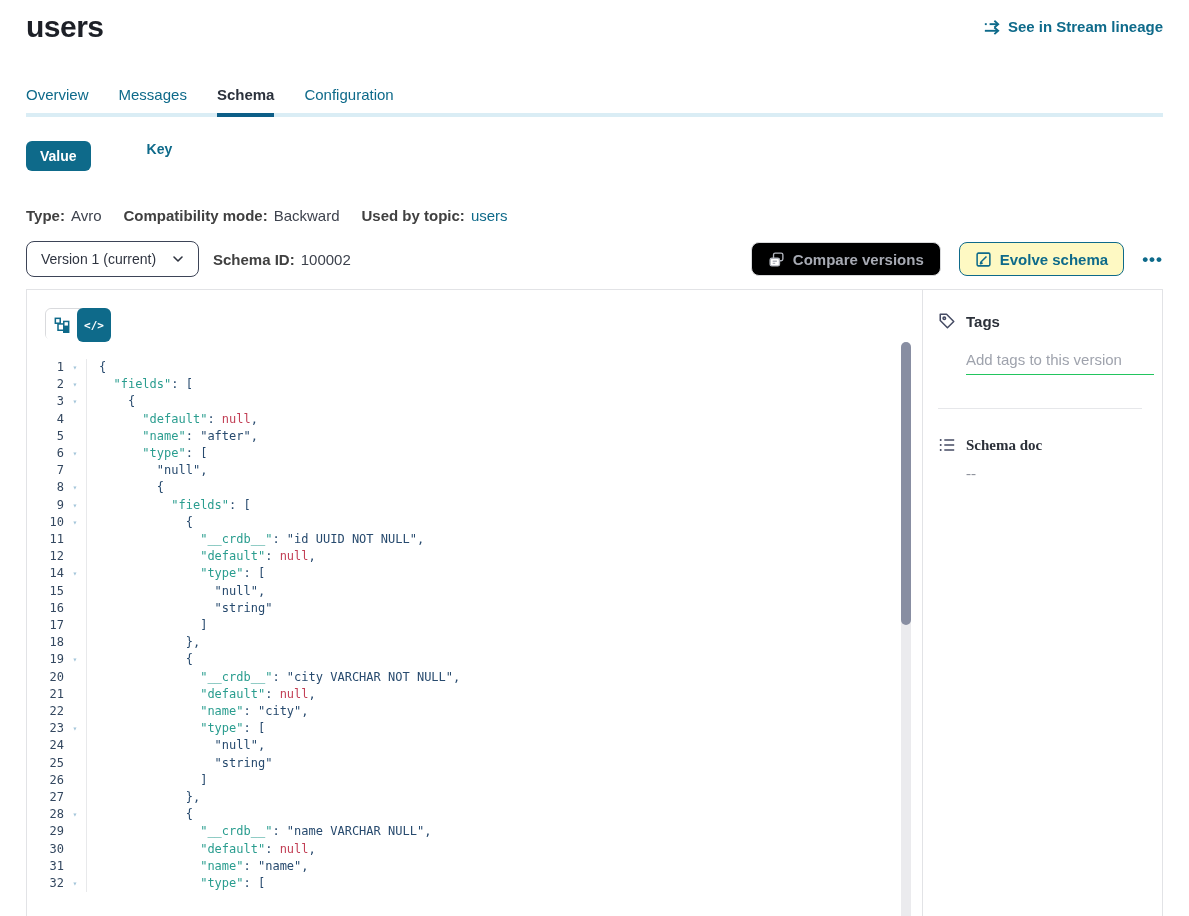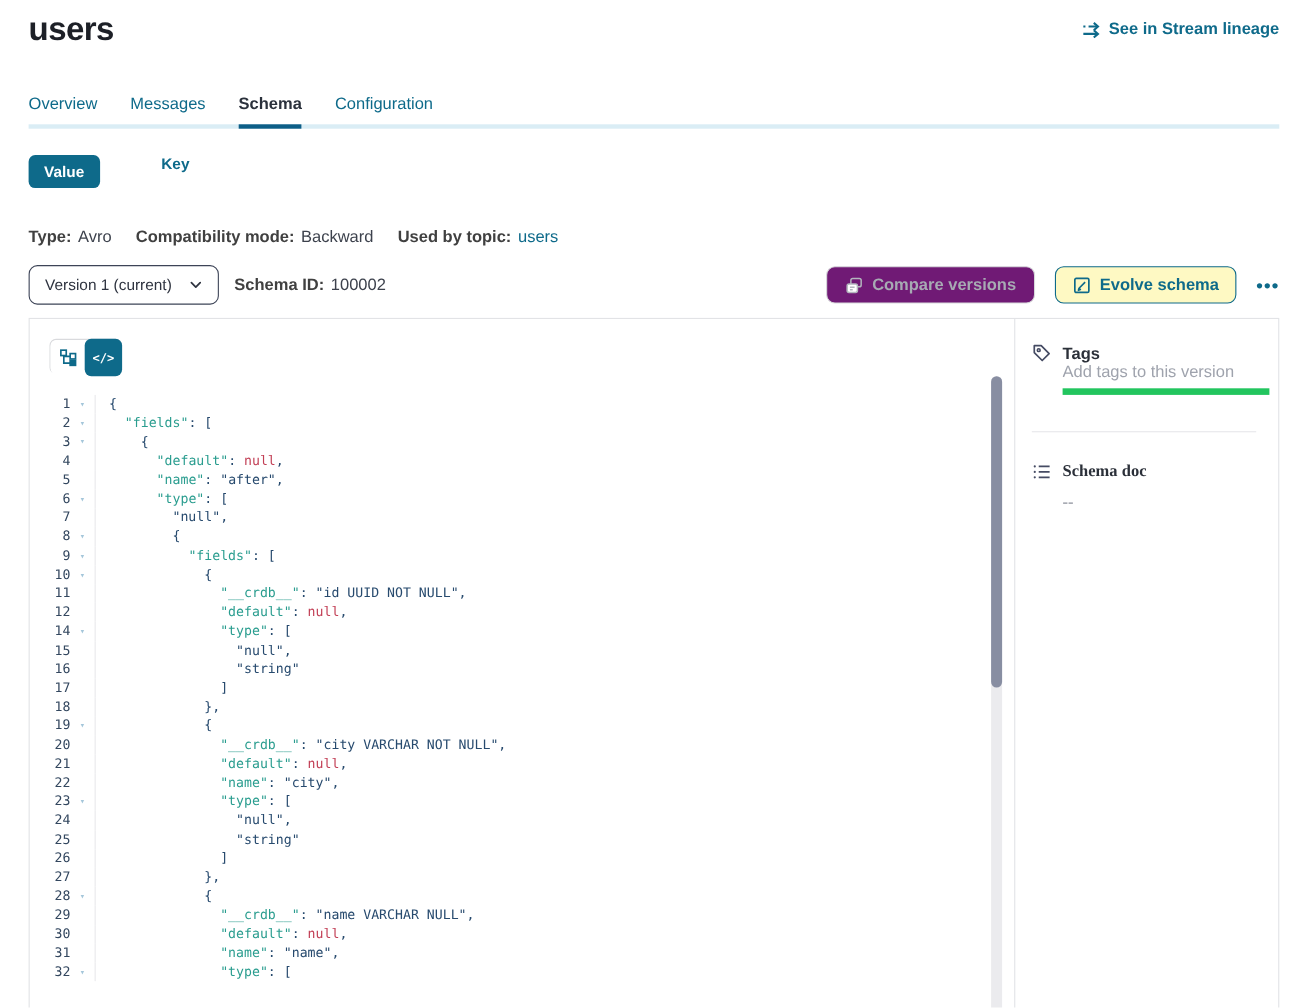--- a/index.html
+++ b/index.html
@@ -34,21 +34,21 @@
   .meta-link { color:var(--accent); cursor:pointer; }
 
   
   .version-bar { margin-top:17px; display:flex; align-items:center; }
   .version-select { width:173px; height:36px; border:1.5px solid #3d4457; border-radius:8px;
     display:flex; align-items:center; justify-content:space-between; padding:0 12px 0 14px;
     font-size:14px; color:#2f3440; cursor:pointer; background:#fff; }
   .schema-id { margin-left:14px; font-size:15px; display:flex; gap:6px; align-items:center; }
   .vb-right { margin-left:auto; display:flex; align-items:center; gap:18px; }
   .btn-compare { display:flex; align-items:center; gap:8px; height:34px; padding:0 16px;
-    border:1px solid #d8d9db; border-radius:8px; background:#701a75; color:#a7aab3;
+    border:1px solid #d8d9db; border-radius:8px; background:#000000; color:#a7aab3;
     font-size:15px; font-weight:600; font-family:inherit; cursor:default; }
   .btn-evolve { display:flex; align-items:center; gap:8px; height:34px; padding:0 15px;
     border:1px solid var(--accent); border-radius:8px; background:#fef9c3; color:var(--accent);
     font-size:15px; font-weight:600; font-family:inherit; cursor:pointer; }
   .more-btn { color:var(--accent); font-size:17px; font-weight:700; letter-spacing:1px;
     cursor:pointer; line-height:1; padding:4px 0; }
 
   
   .panel { margin-top:12px; border:1px solid #e2e3e6; display:flex; height:640px; }
   .code-side { flex:1; position:relative; padding-top:18px; overflow:hidden; }
@@ -73,22 +73,22 @@
     background:#ebebee; border-radius:6px; }
   .scrollbar-thumb { position:absolute; top:0; left:0; width:10px; height:283px;
     background:#888ea2; border-radius:6px; cursor:pointer; }
 
   
   .sidebar { width:240px; flex:none; border-left:1px solid #e2e3e6; padding:22px 20px 0 15px; }
   .sb-head { display:flex; align-items:center; gap:10px; color:#2b3039; }
   .sb-head .sb-icon { color:#454b63; display:flex; }
   .sb-title { font-size:15px; font-weight:700; }
   .sb-indent { margin-left:28px; }
-  .tags-input { display:block; width:188px; border:none; border-bottom:6px solid #22c55e;
-    font-size:15px; font-family:inherit; color:#3d424d; padding:0 0 6px 0; 
+  .tags-input { display:block; width:188px; border:none; border-bottom:1px solid #22c55e;
+    font-size:15px; font-family:inherit; color:#3d424d; padding:0 0 6px 0; margin-top:21px;
     outline:none; background:transparent; }
   .tags-input::placeholder { color:#9fa3ad; }
   .sb-divider { border:none; border-top:1px solid #e6e7ea; margin:33px 0 0 0; }
   .sb-section { margin-top:27px;font-family:Liberation Serif, serif; }
   .sb-value { font-size:15px; color:#3f4450; margin-top:11px; }
   .sb-value.muted { color:#8d919c; }
 </style>
 </head>
 <body>
 

